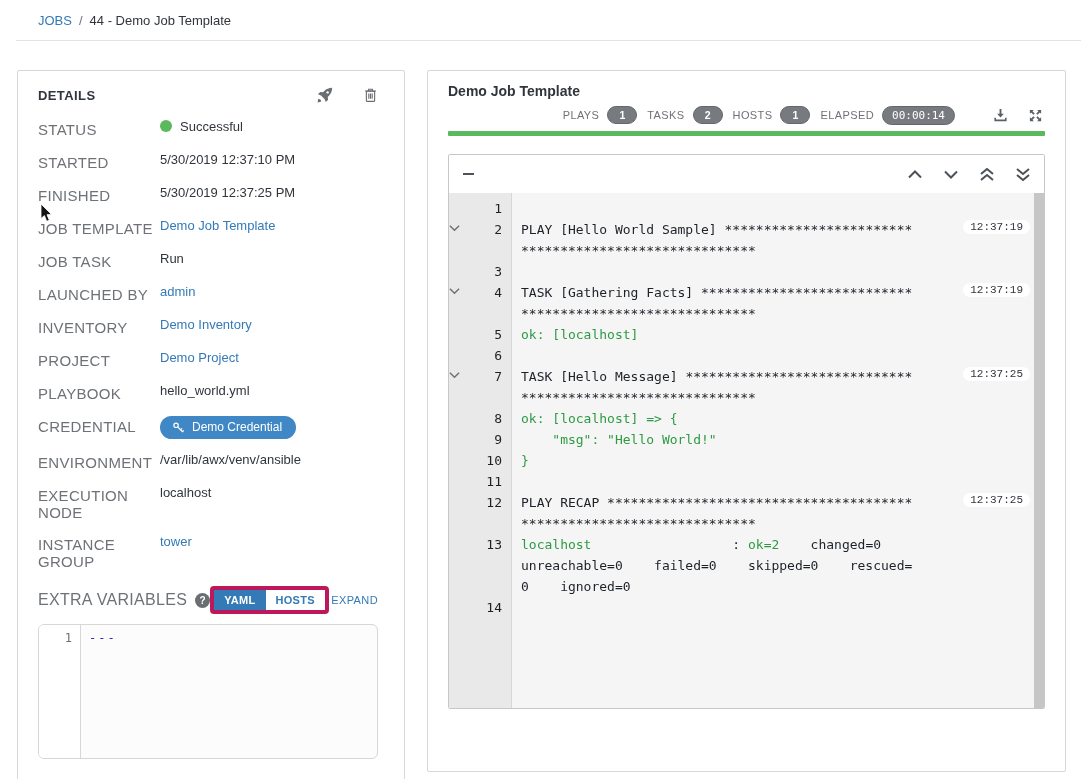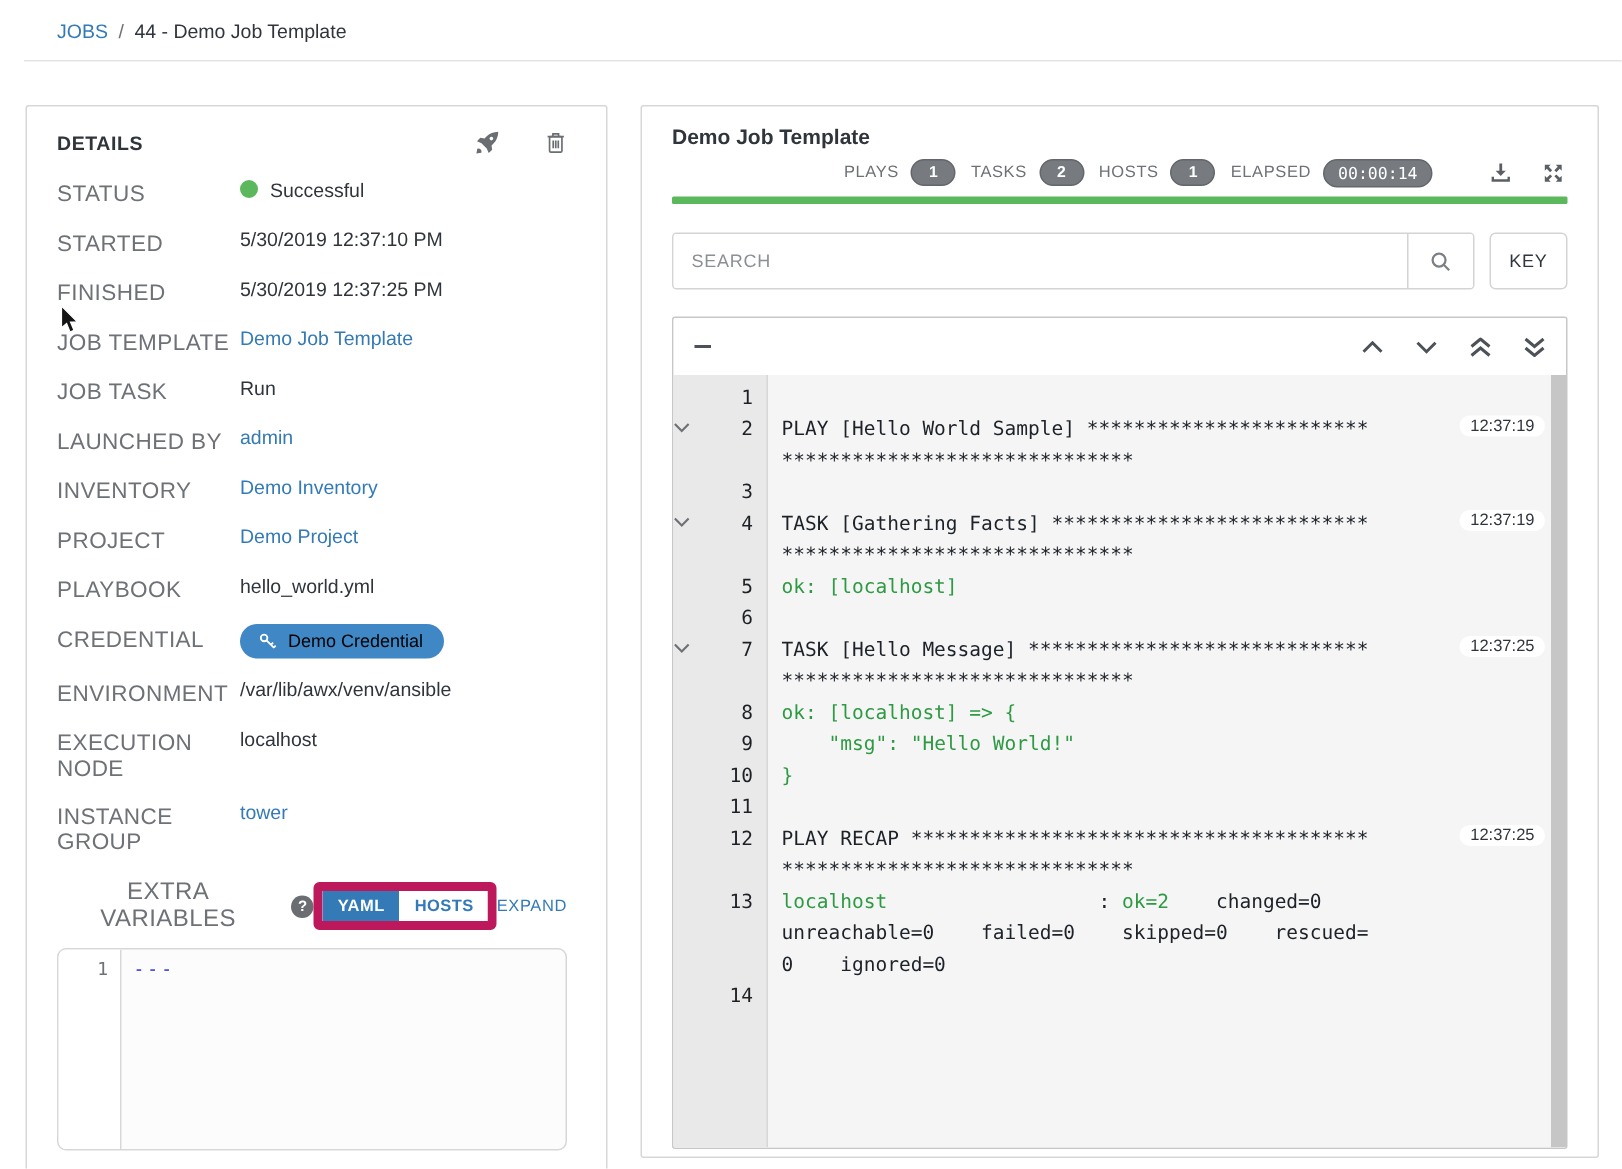--- a/index.html
+++ b/index.html
@@ -32,33 +32,33 @@
     letter-spacing:.3px; padding-top:4px;
   }
   .detail-value { font-size:13px; color:#30353c; padding-top:2px; }
   .value-link { color:#337ab7; cursor:pointer; }
   .status-dot {
     display:inline-block; width:12px; height:12px; border-radius:50%;
     background:#5cb85c; margin-right:8px; vertical-align:-1px;
   }
   .cred-chip {
     display:inline-flex; align-items:center; gap:7px;
-    background:#3f87c5; color:#000000; font-size:12px;
+    background:#3f87c5; color:#ffffff; font-size:12px;
     padding:4px 14px 5px 12px; border-radius:12px; cursor:pointer;justify-content:flex-end;
   }
   
   .ev-row { display:flex; align-items:center; margin-top:16px; margin-bottom:10px; padding-right:12px; }
   .ev-label { font-size:16px; color:#6e7277; letter-spacing:.3px;text-align:center; }
   .help-badge {
     width:15px; height:15px; border-radius:50%; background:#6a6e73; color:#fff;
     font-size:10px; font-weight:bold; display:inline-flex; align-items:center;
     justify-content:center; margin-left:8px; cursor:pointer;
   }
   .toggle-group {
-    display:inline-flex; border:6px solid #be185d;
+    display:inline-flex; border:4px solid #be185d;
     border-radius:4px; overflow:hidden; font-size:11px; font-weight:bold;
   }
   .toggle-btn { padding:4px 10px; cursor:pointer; letter-spacing:.3px; }
   .toggle-on  { background:#337ab7; color:#fff; }
   .toggle-off { background:#fff; color:#337ab7; }
   .ev-expand { margin-left:auto; color:#337ab7; font-size:11px; letter-spacing:.4px; cursor:pointer; }
   .editor {
     display:flex; height:135px; border:1px solid #d7d7d7; border-radius:6px;
     background:#fcfcfc; overflow:hidden; margin-right:12px;
   }
@@ -124,21 +124,21 @@
   }
   .line-body { flex:1; display:flex; padding-left:10px; }
   .line-text {
     width:50.4ch; font-family:"DejaVu Sans Mono", monospace; font-size:13px;
     line-height:21px; white-space:pre-wrap; word-break:break-all; color:#1d2228;
   }
   .seg-green { color:#2e9a44; }
   .line-time {
     margin-left:auto; margin-right:14px; align-self:flex-start; margin-top:1px;
     background:#fff; border-radius:9px; padding:1px 7px;
-    font-family:Liberation Sans, sans-serif; font-size:11px; color:#30353c;
+    font-family:Liberation Mono, monospace; font-size:11px; color:#30353c;
   }
   .cursor-pointer { position:absolute; left:40px; top:204px; z-index:5; pointer-events:none; }
   svg { display:block; }
 </style>
 </head>
 <body>
 
 <div class="topbar">
   <span class="crumb-link">JOBS</span>
   <span class="crumb-sep">/</span>
@@ -284,32 +284,20 @@
           <path d="M14 2v4.2L12.6 4.8 10.2 7.2 8.8 5.8 11.2 3.4 9.8 2Z"></path>
           <path d="M2 14V9.8l1.4 1.4 2.4-2.4 1.4 1.4-2.4 2.4L6.2 14Z"></path>
           <path d="M14 14H9.8l1.4-1.4-2.4-2.4 1.4-1.4 2.4 2.4L14 9.8Z"></path>
         </svg>
       </span>
     </span>
   </div>
 
   <div class="progress-bar"></div>
 
-  <div class="search-row">
-    <div class="search-box">
-      <input class="search-input" type="text" placeholder="SEARCH" style="">
-      <span class="search-btn">
-        <svg width="15" height="15" viewBox="0 0 16 16" fill="none" stroke="#7b8084" stroke-width="1.6">
-          <circle cx="6.8" cy="6.8" r="4.6"></circle>
-            <path d="M10.3 10.3 14 14"></path>
-        </svg>
-      </span>
-    </div>
-    <span class="key-btn">KEY</span>
-  </div>
 
   <div class="out-panel">
     <div class="out-toolbar">
       <span class="collapse-all"></span>
       <span class="out-nav">
         <span class="icon-btn">
           <svg width="14" height="9" viewBox="0 0 14 9" fill="none" stroke="#4c5257" stroke-width="2">
               <polyline points="1,7.5 7,1.5 13,7.5"></polyline>
             </svg>
         </span>

